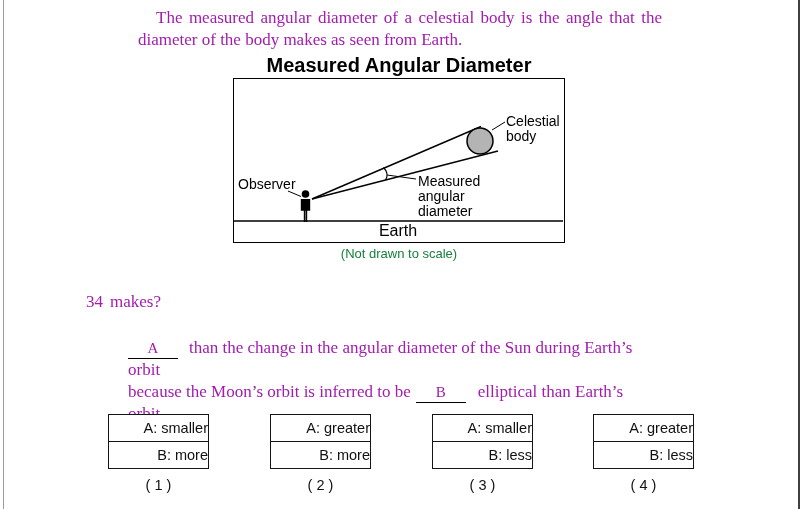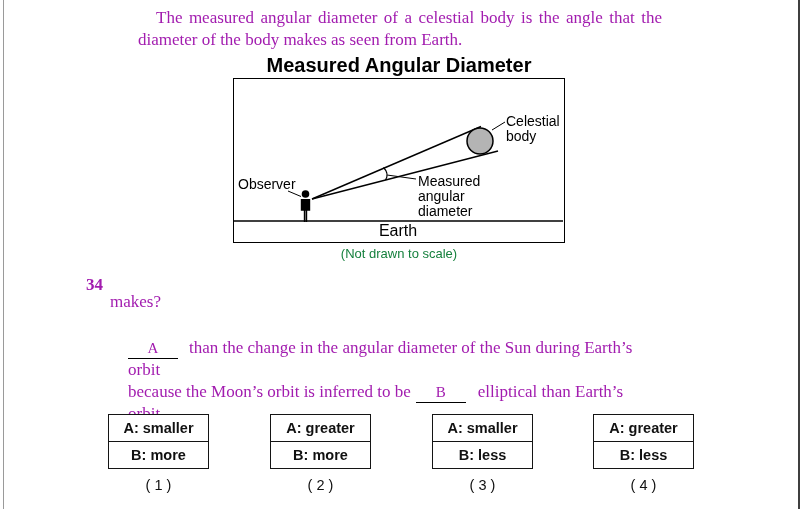--- a/index.html
+++ b/index.html
@@ -19,32 +19,32 @@
   
   .diag-title{position:absolute;left:233px;top:54px;width:332px;text-align:center;
     font-family:"Liberation Sans", sans-serif;font-weight:bold;font-size:20px;color:#000;}
   .diag-box{position:absolute;left:233px;top:78px;width:332px;height:165px;
     border:1.5px solid #000;box-sizing:border-box;background:#fff;}
   .diag-box svg{position:absolute;left:0;top:0;}
   .diag-caption{position:absolute;left:233px;top:246px;width:332px;text-align:center;
     font-family:"Liberation Sans", sans-serif;font-size:13px;color:#15803d;}
 
   
-  .qnum{position:absolute;left:86px;top:274px;font-weight:bold;}
+  .qnum{position:absolute;left:86px;top:291px;font-weight:normal;}
   .qtext{position:absolute;left:110px;top:291px;width:601px;}
   .passage{position:absolute;left:128px;top:337px;width:534px;}
   .blank{display:inline-block;width:50px;border-bottom:1.5px solid #000;
     text-align:center;font-size:15px;line-height:19px;height:19px;vertical-align:baseline;}
   .blank-a{margin:0 11px 0 0;}
   .blank-b{margin:0 12px 0 5px;}
 
   
   .opt{position:absolute;top:414px;width:101px;border:1.5px solid #141414;
     box-sizing:border-box;background:#fff;font-family:"Liberation Sans", sans-serif;
-    font-size:14.5px;color:#111;text-align:center;font-weight:bold;}
+    font-size:14.5px;color:#111;text-align:right;}
   .opt .cell{height:26px;line-height:26px;}
   .opt .cell + .cell{border-top:1.5px solid #141414;}
   .opt-label{position:absolute;top:477px;width:101px;text-align:center;
     font-family:"Liberation Sans", sans-serif;font-size:14.5px;color:#111;}
   .o1{left:108px}.o2{left:270px}.o3{left:432px}.o4{left:593px}
 
   .svgtext{font-family:"Liberation Sans", sans-serif;font-size:14px;fill:#000;}
   .svgtext-lg{font-family:"Liberation Sans", sans-serif;font-size:16px;fill:#000;}
 </style>
 </head>

